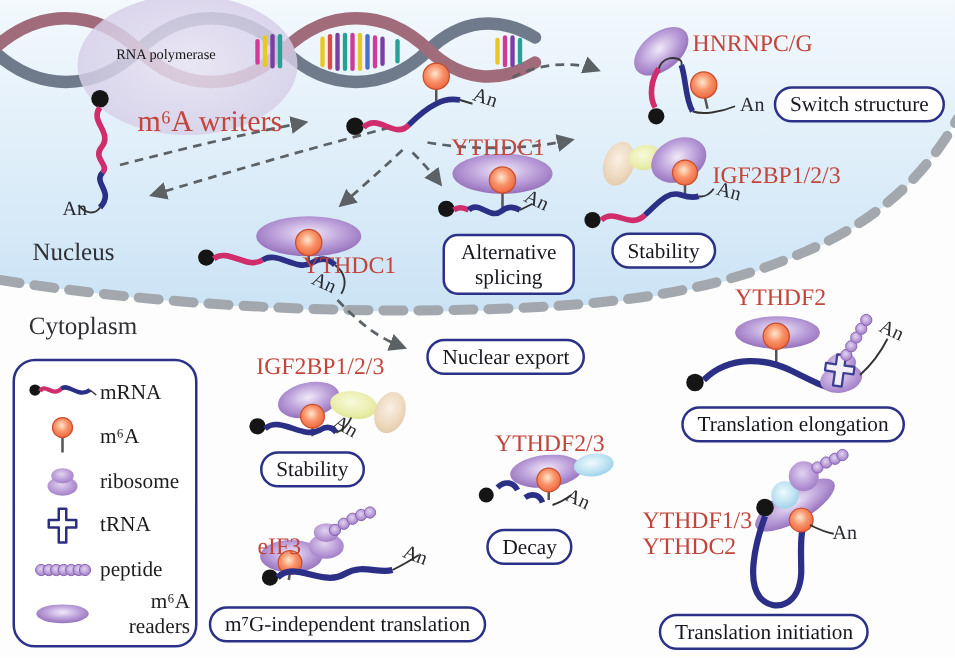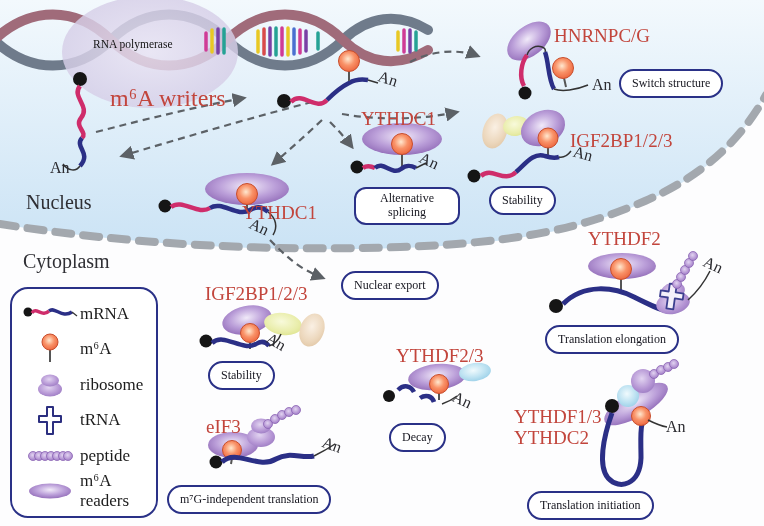--- a/index.html
+++ b/index.html
@@ -8,27 +8,27 @@
   .canvas svg.art{position:absolute;left:0;top:0;}
   .lbl{position:absolute;white-space:nowrap;line-height:1.05;}
   .red{color:#c2453c;}
   .dark{color:#2f2f34;}
   .an{font-size:16px;color:#2b2b30;}
   .pol{font-size:11.5px;font-weight:normal;color:#141414;}
   .big{font-size:24px;}
   .med{font-size:19px;}
   .reg{font-size:20px;}
   .pill{position:absolute;border:2.5px solid #2a3187;border-radius:15px;background:#fff;
-        color:#16161f;font-size:12px;line-height:23px;padding:1px 11px;white-space:nowrap;}
+        color:#16161f;font-size:17px;line-height:23px;padding:1px 11px;white-space:nowrap;}
   .pill.multiline{white-space:normal;text-align:center;line-height:1.15;border-radius:12px;
         padding:3px 8px;}
   .legend{position:absolute;left:10px;top:287px;width:148px;height:231px;border:2.5px solid #2a3187;
         border-radius:18px;background:#fff;box-sizing:border-box;padding:8px 4px 8px 8px;
         display:flex;flex-direction:column;justify-content:space-between;}
-  .legend-row{display:flex;align-items:center;height:33px;}
+  .legend-row{display:flex;align-items:center;height:33px;text-align:right;}
   .legend-icon{width:60px;display:flex;justify-content:center;align-items:center;flex:none;}
   .legend-label{font-size:17px;color:#1c1c1c;}
 </style>
 </head>
 <body>
 
 <div class="canvas">
 
 <svg class="art" width="764" height="526" viewBox="0 0 764 526">
   <defs>
@@ -255,21 +255,21 @@
 <div class="lbl pol" style="left:93px;top:38px;">RNA polymerase</div>
 <div class="lbl red big" style="left:110px;top:86px;">m⁶A writers</div>
 <div class="lbl dark reg" style="left:26px;top:192px;">Nucleus</div>
 <div class="lbl dark reg" style="left:23px;top:251px;">Cytoplasm</div>
 
 <div class="lbl red med" style="left:361px;top:109px;">YTHDC1</div>
 <div class="lbl red med" style="left:242px;top:203px;">YTHDC1</div>
 <div class="lbl red med" style="left:554px;top:26px;">HNRNPC/G</div>
 <div class="lbl red med" style="left:570px;top:131px;">IGF2BP1/2/3</div>
 <div class="lbl red med" style="left:205px;top:284px;">IGF2BP1/2/3</div>
-<div class="lbl red med" style="left:206px;top:417px;text-align:right;">eIF3</div>
+<div class="lbl red med" style="left:206px;top:428px;text-align:right;">eIF3</div>
 <div class="lbl red med" style="left:396px;top:346px;">YTHDF2/3</div>
 <div class="lbl red med" style="left:588px;top:229px;">YTHDF2</div>
 <div class="lbl red med" style="left:514px;top:407px;">YTHDF1/3</div>
 <div class="lbl red med" style="left:514px;top:428px;">YTHDC2</div>
 
 <div class="lbl an" style="left:50px;top:160px;">An</div>
 <div class="lbl an" style="left:378px;top:71px;transform:rotate(18deg);">An</div>
 <div class="lbl an" style="left:419px;top:153px;transform:rotate(25deg);">An</div>
 <div class="lbl an" style="left:249px;top:219px;transform:rotate(25deg);">An</div>
 <div class="lbl an" style="left:592px;top:77px;">An</div>

